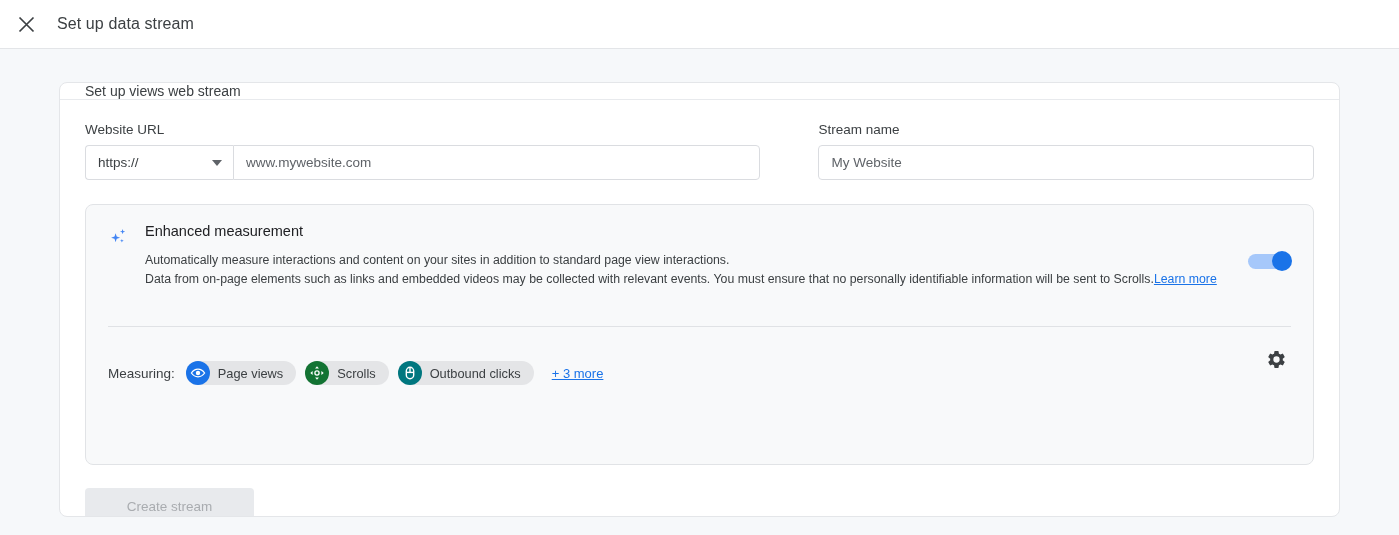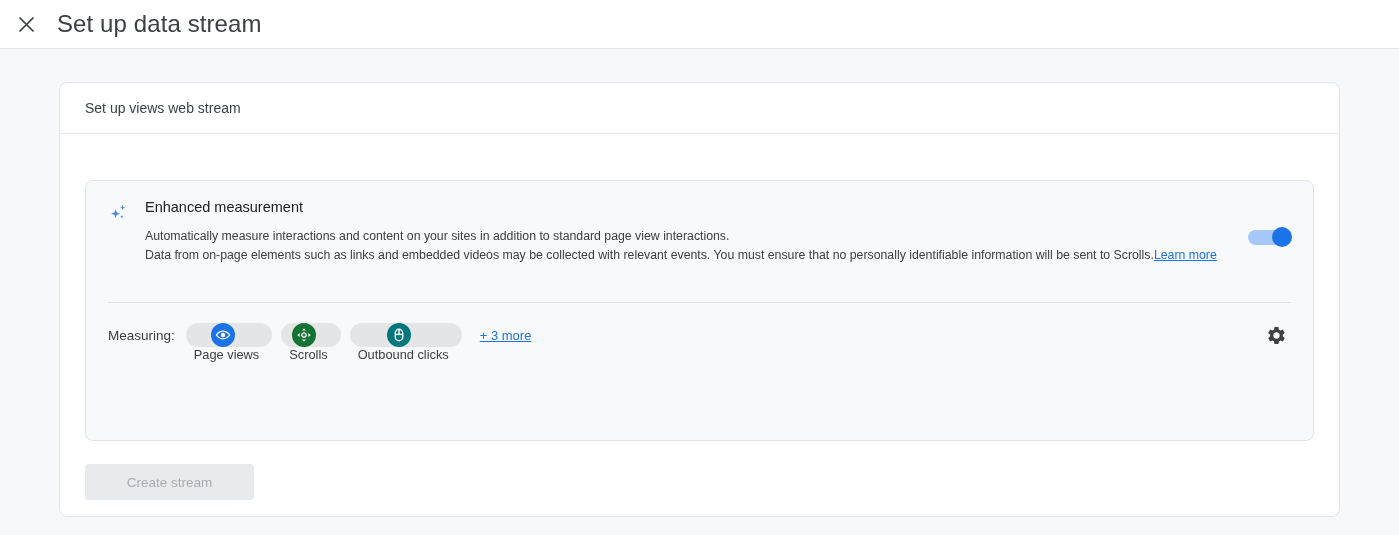--- a/index.html
+++ b/index.html
@@ -28,21 +28,21 @@
   .close-btn {
     width: 28px;
     height: 28px;
     display: flex;
     align-items: center;
     justify-content: center;
     cursor: pointer;
     flex: none;
   }
   .header-title {
-    font-size: 24px;
+    font-size: 16px;
     color: #3c4043;
     margin-left: 17px;
     letter-spacing: .1px;
     white-space: nowrap;
   }
 
   
   .page {
     height: 486px;
     box-sizing: border-box;
@@ -214,39 +214,38 @@
     position: absolute;
     left: 22px;
     right: 22px;
     top: 121px;
     height: 1px;
     background: #e0e2e5;
   }
   .measuring-row {
     position: absolute;
     left: 22px;
-    top: 142px;
+    top: 156px;
     display: flex;
     align-items: center;
   }
   .measuring-label {
     font-size: 13.5px;
     color: #3c4043;
     margin-right: 11px;
   }
   .chip {
     height: 24px;
     display: flex;
     align-items: center;
     background: #e4e5e7;
     border-radius: 12px;
     padding-right: 13px;
     margin-right: 9px;
     cursor: pointer;
-    flex-direction: column;
   }
   .chip-icon {
     width: 24px;
     height: 24px;
     border-radius: 50%;
     flex: none;
     display: flex;
     align-items: center;
     justify-content: center;
   }
@@ -302,20 +301,39 @@
 </div>
 
 <div class="page">
   <div class="card">
 
     <div class="card-header">Set up views web stream</div>
 
     <div class="card-body">
 
       
+      <div class="fields-row">
+
+        <div class="field-url">
+          <span class="field-label">Website URL</span>
+          <div class="input-group">
+            <div class="scheme-select">
+              <span>https://</span>
+              <span class="caret"></span>
+            </div>
+            <input class="url-input" type="text" placeholder="www.mywebsite.com" style="">
+          </div>
+        </div>
+
+        <div class="field-name">
+          <span class="field-label">Stream name</span>
+          <input class="name-input" type="text" placeholder="My Website" style="">
+        </div>
+
+      </div>
 
       
       <div class="em-panel">
 
         <div class="em-top">
           <div class="sparkle-wrap">
             <svg width="24" height="24" viewBox="0 0 24 24">
               <path d="M7.6 8.2 L8.7 11.6 L12.1 12.7 L8.7 13.8 L7.6 17.2 L6.5 13.8 L3.1 12.7 L6.5 11.6 Z" fill="#4285f4"></path>
               <path d="M14.6 4.0 L15.25 6.0 L17.25 6.65 L15.25 7.3 L14.6 9.3 L13.95 7.3 L11.95 6.65 L13.95 6.0 Z" fill="#4285f4"></path>
               <path d="M13.9 13.9 L14.35 15.3 L15.75 15.75 L14.35 16.2 L13.9 17.6 L13.45 16.2 L12.05 15.75 L13.45 15.3 Z" fill="#4285f4"></path>

